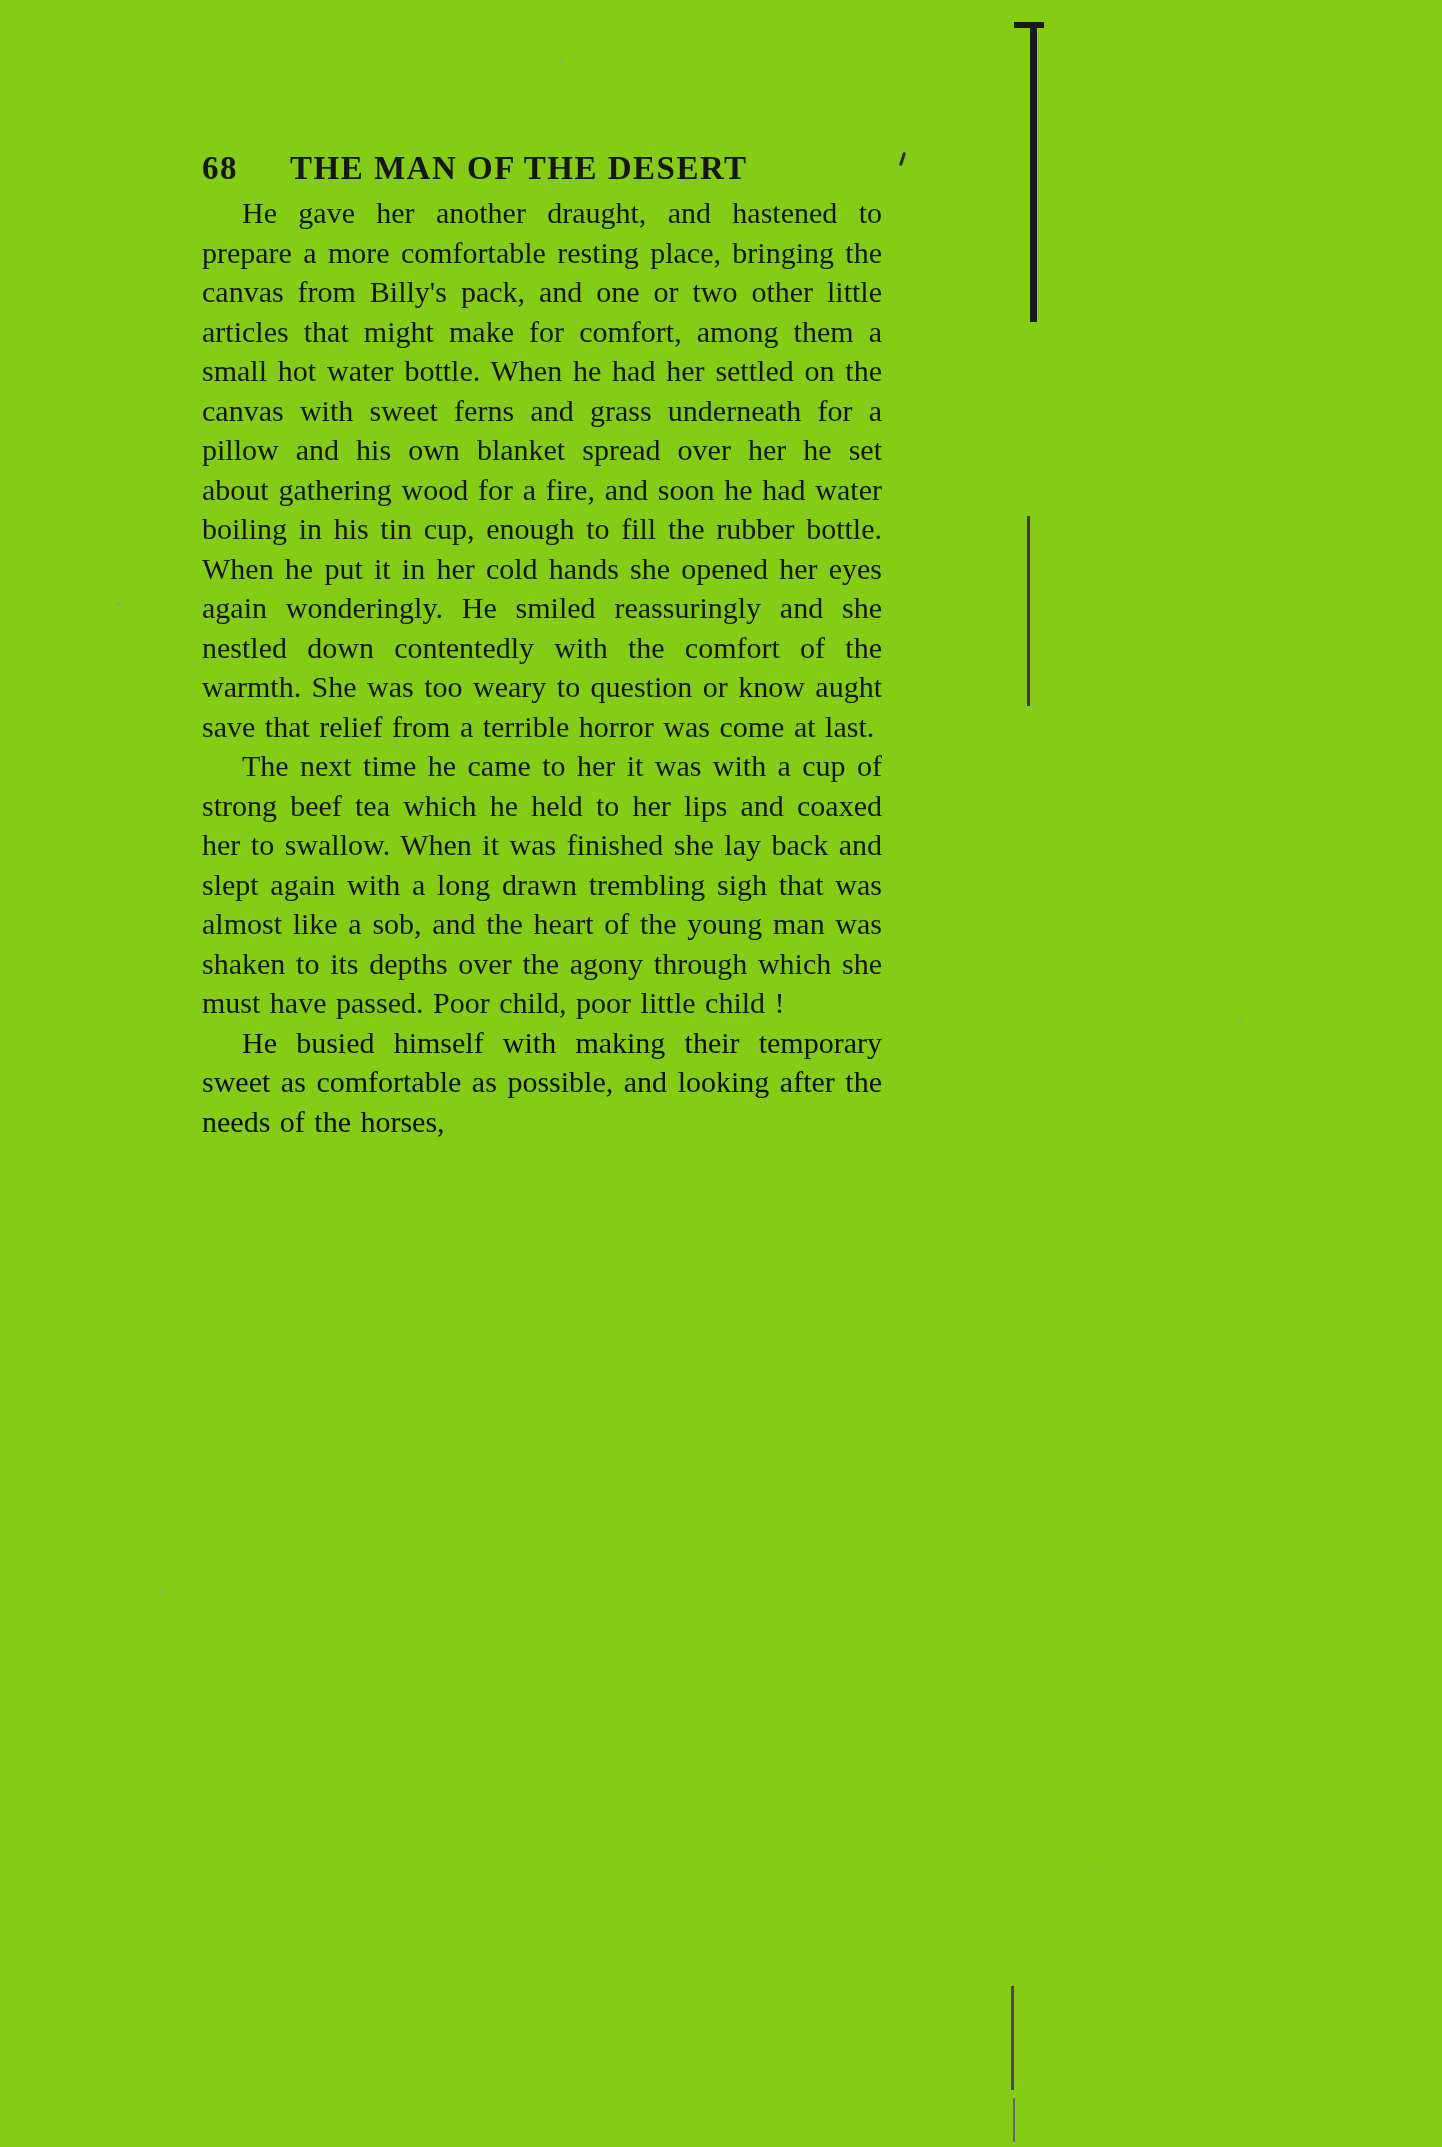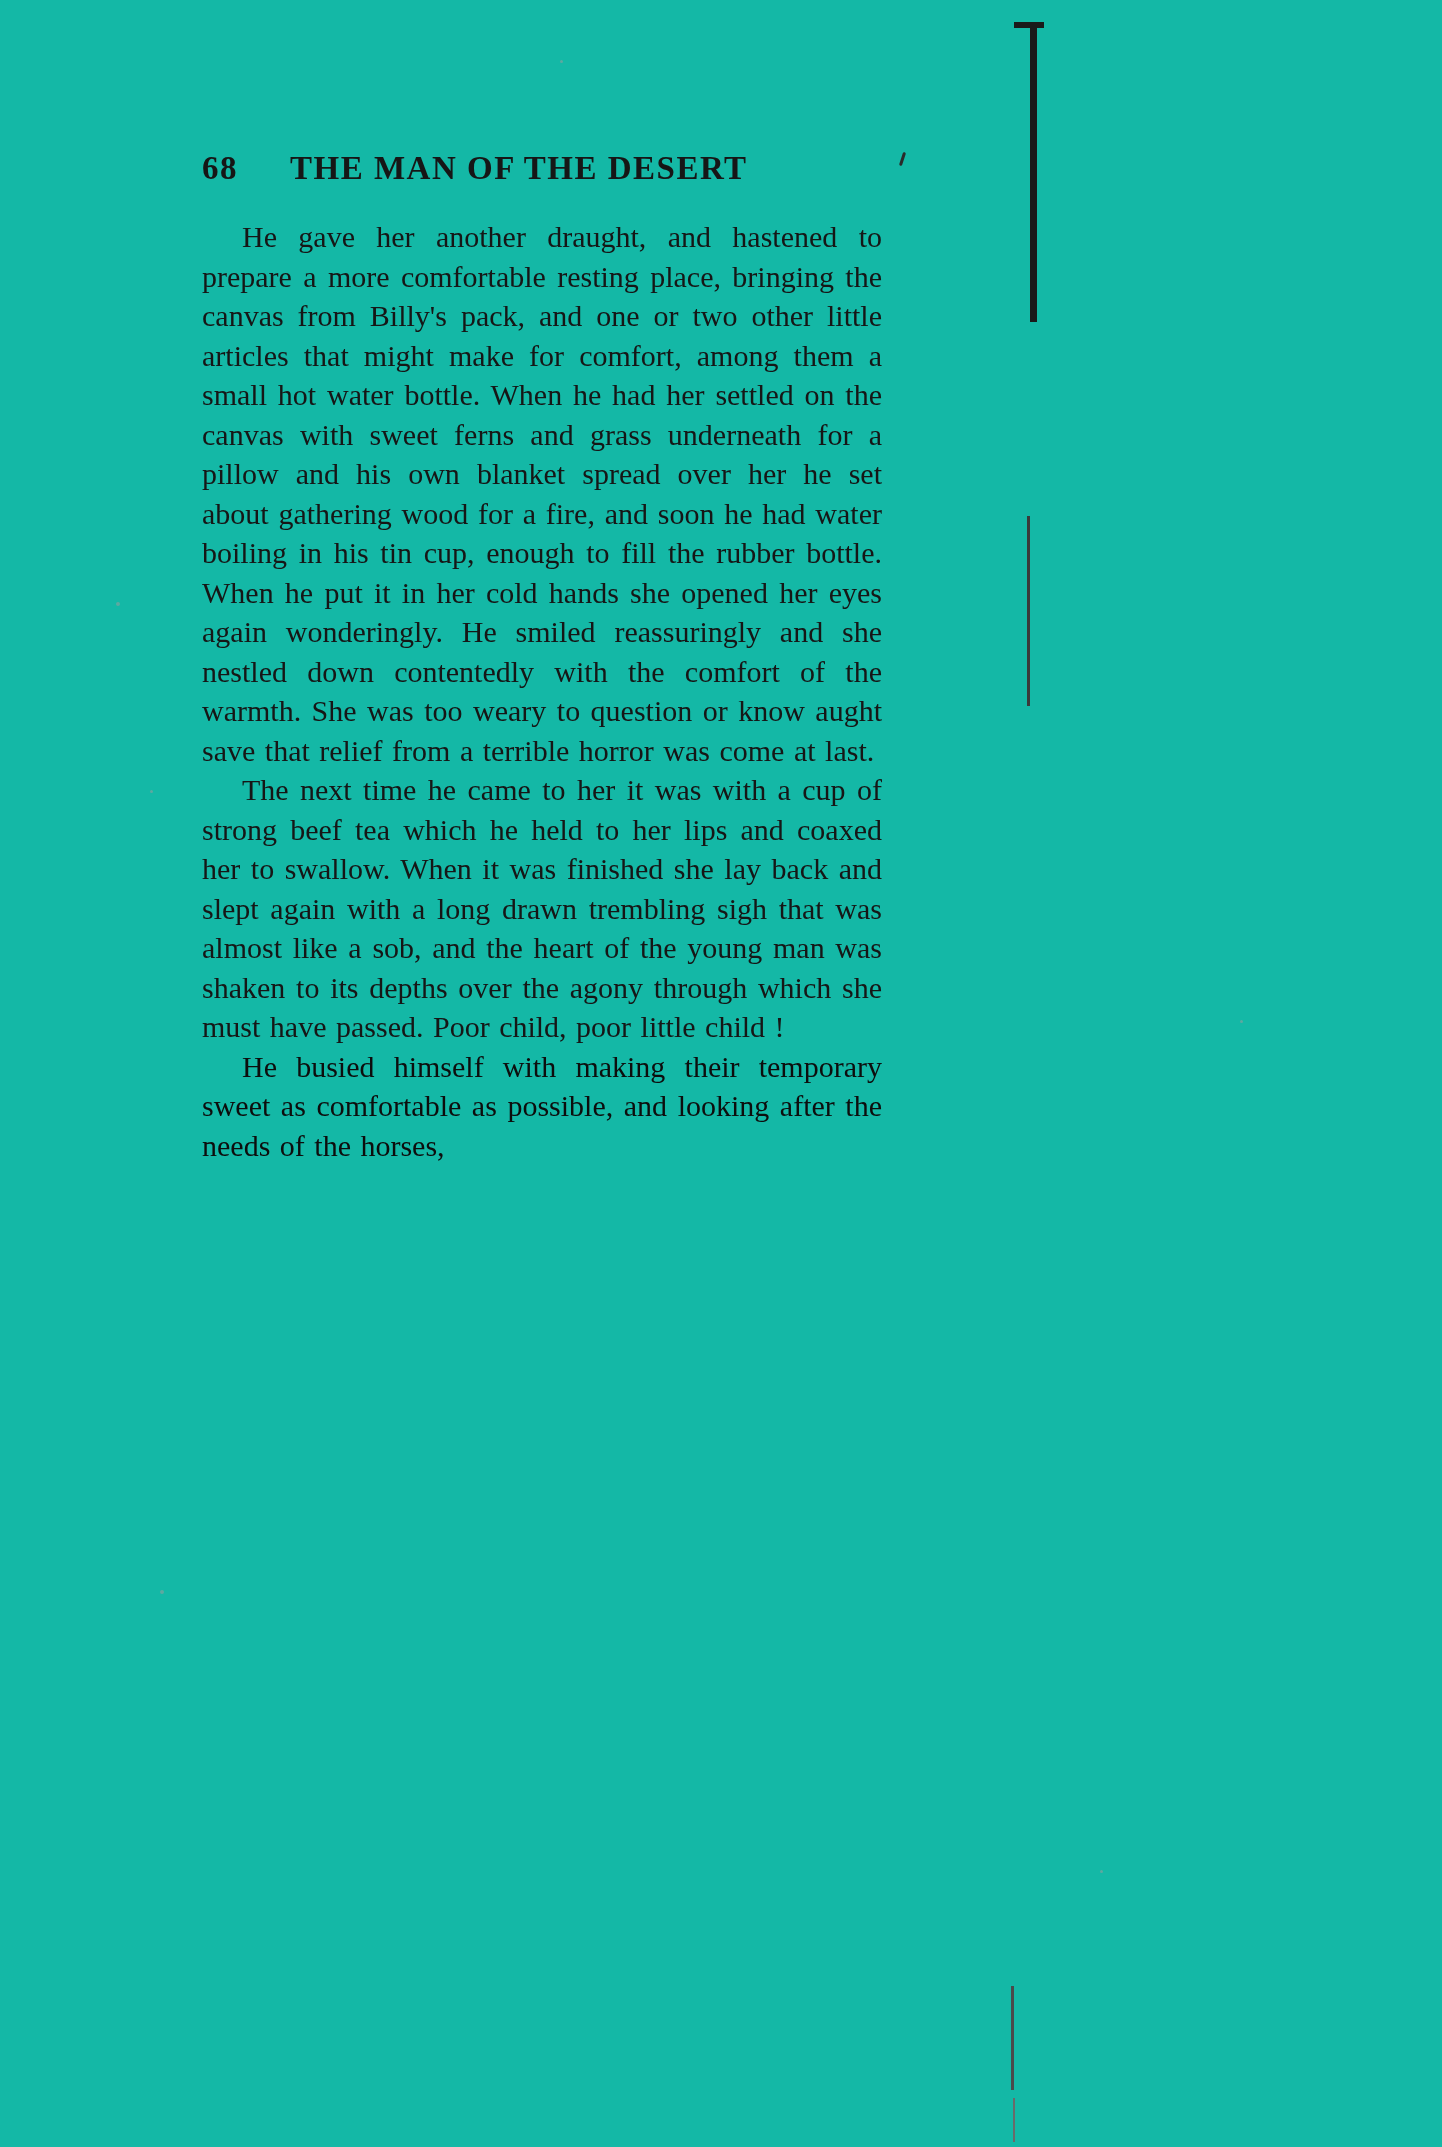--- a/index.html
+++ b/index.html
@@ -4,21 +4,21 @@
 <style>
   html, body {
     margin: 0;
     padding: 0;
     background: #ffffff;
   }
   .scan-page {
     position: relative;
     width: 1442px;
     height: 2147px;
-    background: #14b8a6;
+    background: #84cc16;
     overflow: hidden;
     font-family: "Liberation Serif", "DejaVu Serif", serif;
     color: #161616;
   }
   .page-content {
     position: absolute;
     left: 202px;
     top: 150px;
     width: 680px;
   }
@@ -38,21 +38,21 @@
     position: absolute;
     right: -22px;
     top: 2px;
     width: 3px;
     height: 14px;
     background: #2a2a2a;
     transform: rotate(18deg);
     border-radius: 2px;
   }
   .body-text {
-    margin-top: 30px;
+    margin-top: 6px;
   }
   .body-text p {
     margin: 0;
     text-indent: 40px;
     text-align: justify;
     font-size: 30px;
     line-height: 39.5px;
     word-spacing: 2px;
   }
   .body-text p.last-para {

